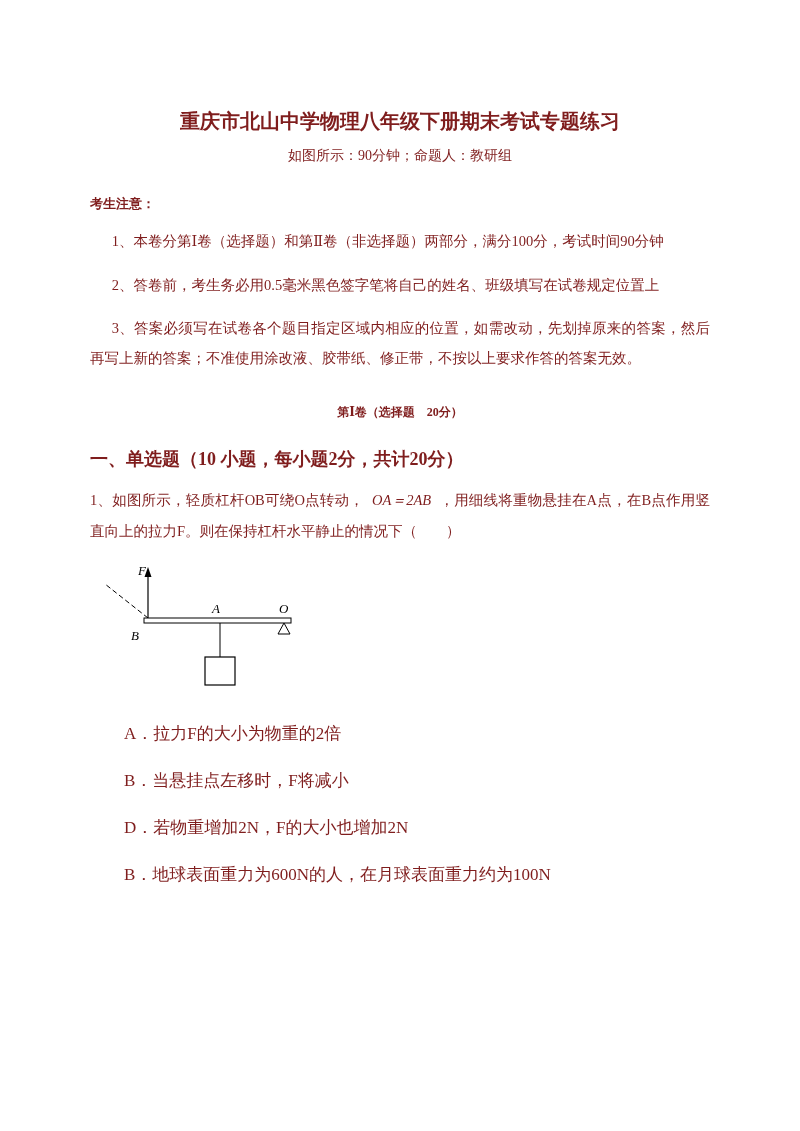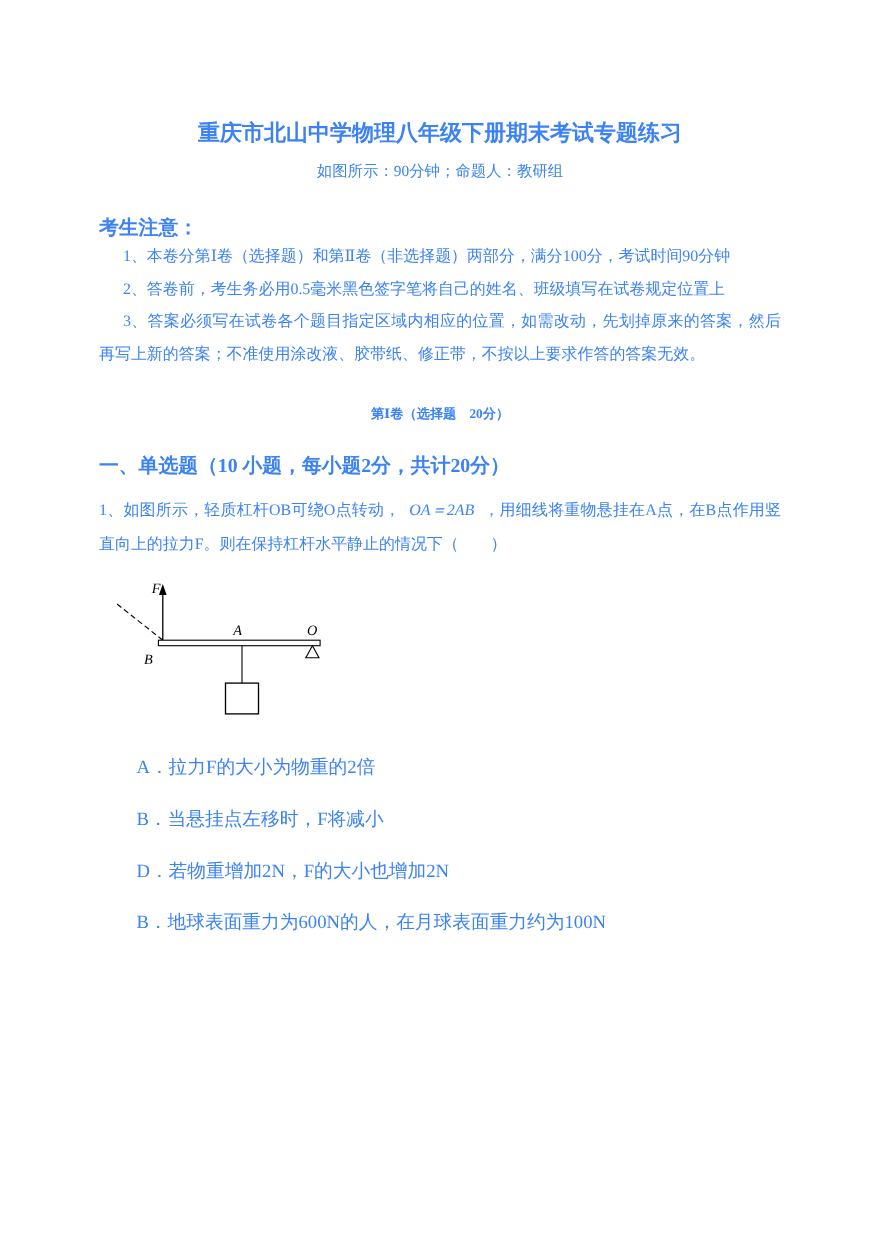--- a/index.html
+++ b/index.html
@@ -1,25 +1,25 @@
 <!DOCTYPE html>
 <html><head>
 <meta charset="utf-8">
 <style>
   html,body{margin:0;padding:0;background:#e8e8e8;}
   .page{
     width:800px;height:1131px;background:#ffffff;margin:0 auto;
-    font-family:"Liberation Serif","DejaVu Serif",serif;color:#3b82f6;
+    font-family:"Liberation Serif","DejaVu Serif",serif;color:#7f1d1d;
     box-sizing:border-box;padding:108px 90px 0 90px;overflow:hidden;position:relative;
   }
   .title{font-size:20px;font-weight:bold;text-align:center;line-height:1.3;}
   .subtitle{font-size:14px;text-align:center;margin-top:13px;}
-  .notice-heading{font-size:18px;font-weight:bold;margin-top:30px;}
+  .notice-heading{font-size:13px;font-weight:bold;margin-top:30px;}
   p{margin:0;}
-  .notice{font-size:14.5px;line-height:2.05;text-align:justify;text-indent:1.5em;}
+  .notice{font-size:14.5px;line-height:2.05;text-align:justify;text-indent:1.5em;margin-top:14px;}
   .section-title{font-size:12px;font-weight:bold;text-align:center;margin-top:30px;}
   .subsection-title{font-size:18px;font-weight:bold;margin-top:26px;}
   .stem{font-size:14.5px;line-height:2.15;text-align:justify;margin-top:14px;}
   .formula{font-style:italic;font-family:"Liberation Serif","DejaVu Serif",serif;padding:0 8px;}
   .figure-wrap{margin:14px 0 0 14px;height:138px;}
   .opt{font-size:17px;margin:23px 0 0 34px;line-height:1.4;}
   .q2-block{margin-top:24px;}
   sub.gsub{font-size:9px;vertical-align:-3px;}
   svg text{font-family:"Liberation Serif","DejaVu Serif",serif;font-style:italic;font-size:13px;fill:#000;}
 </style>

